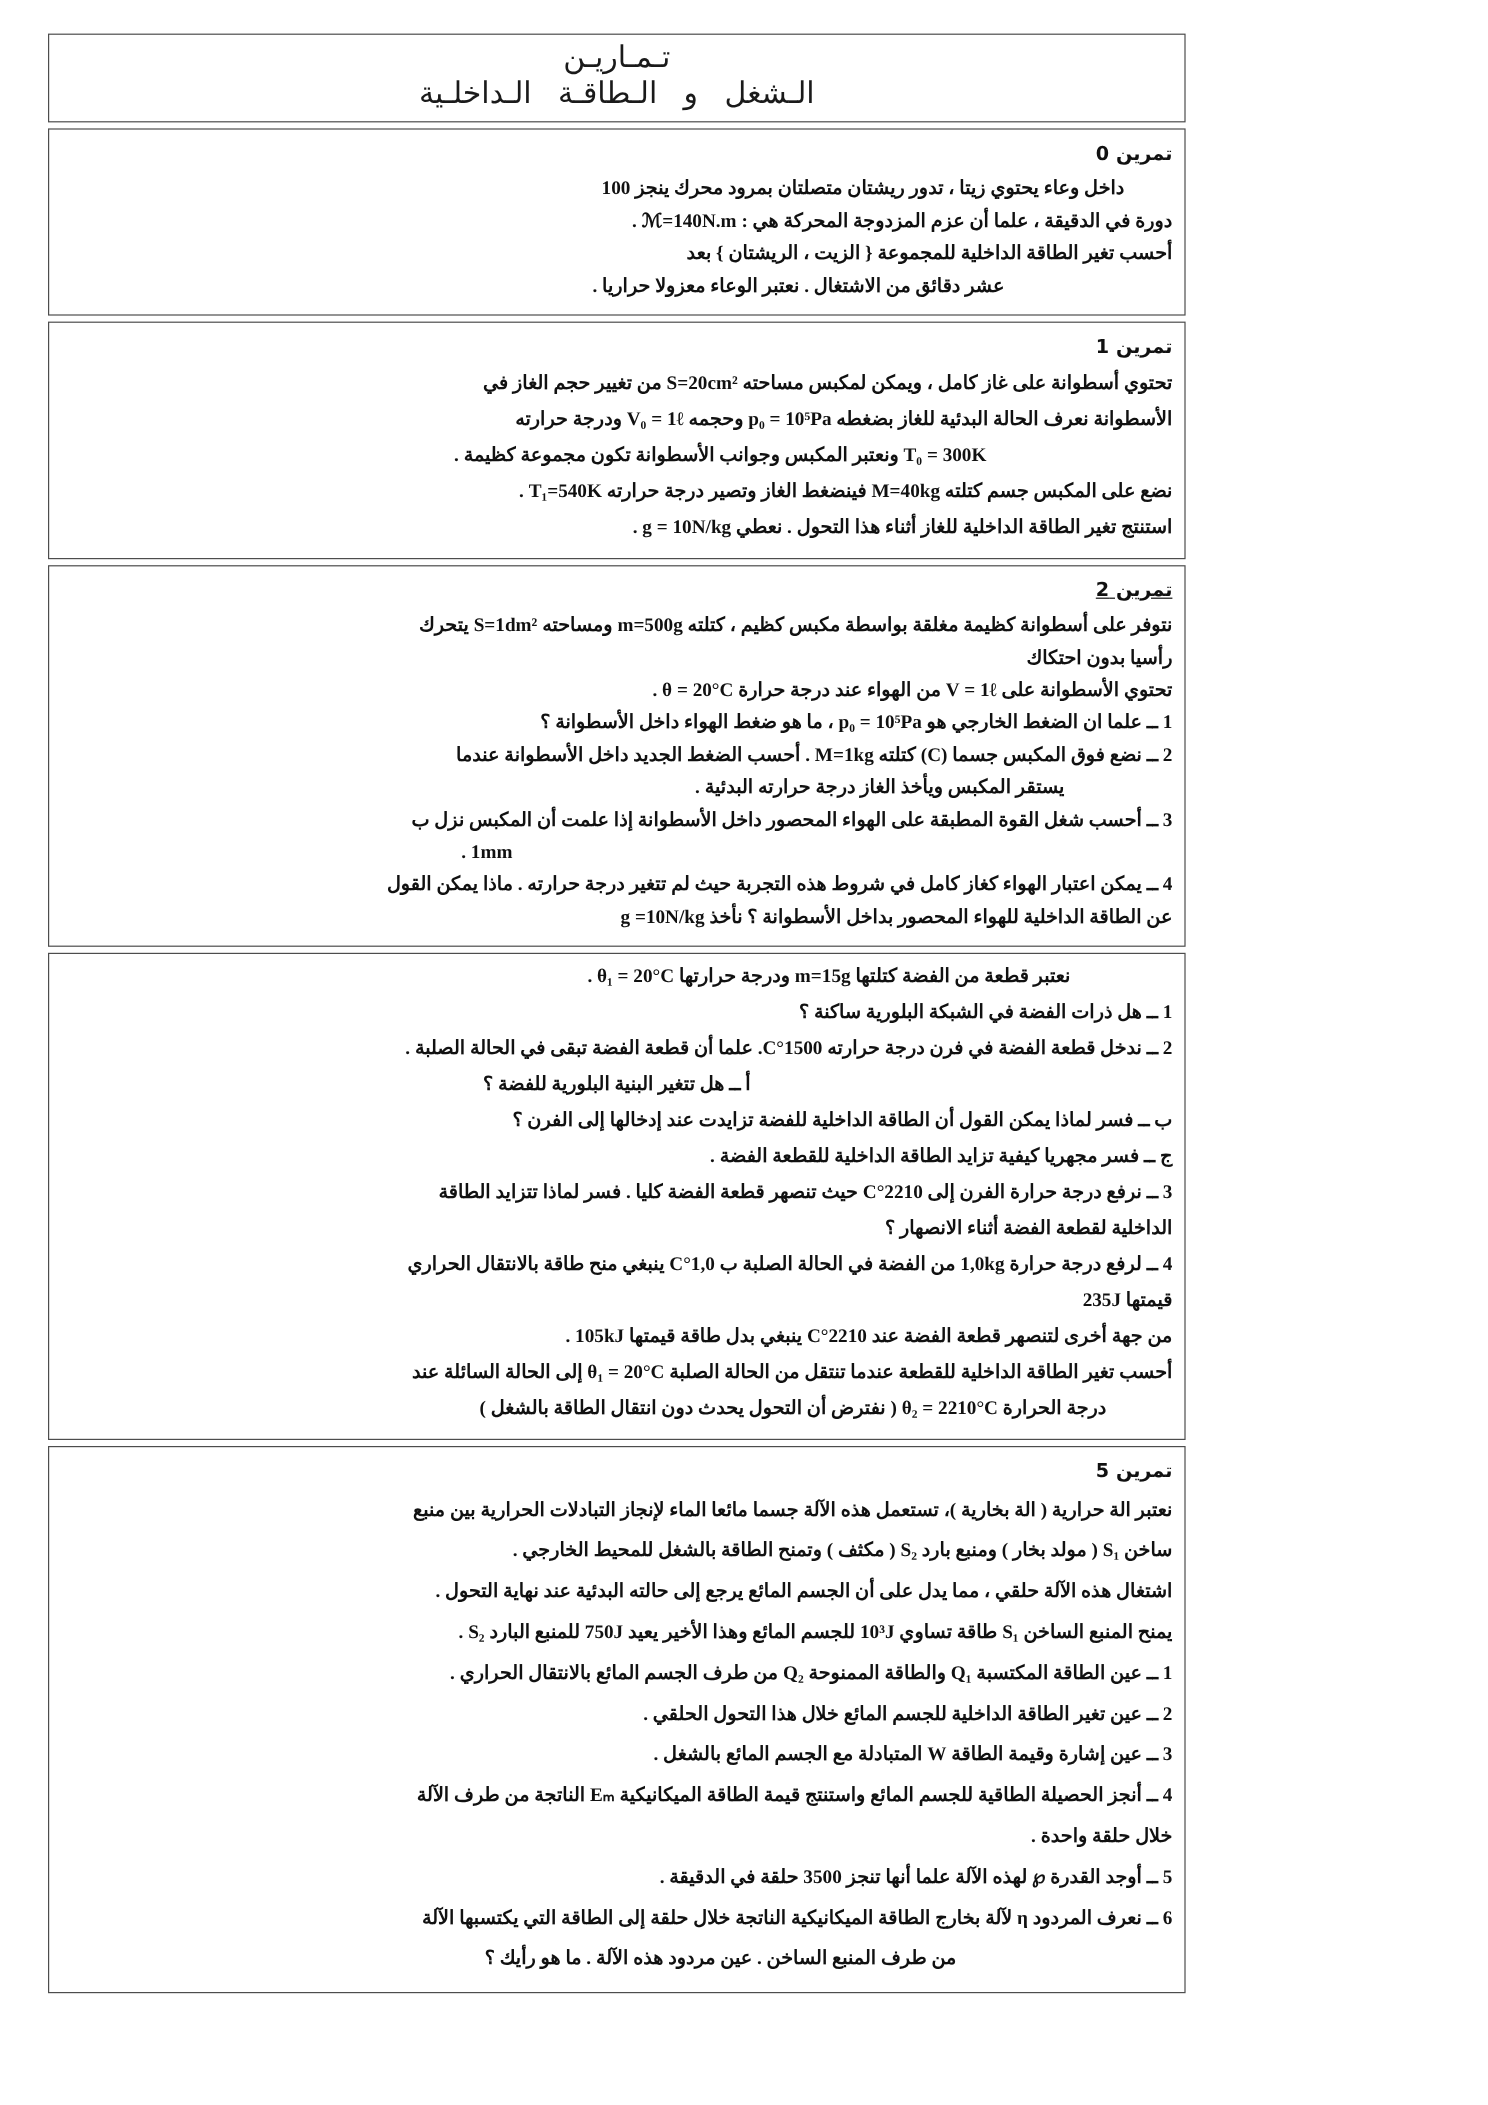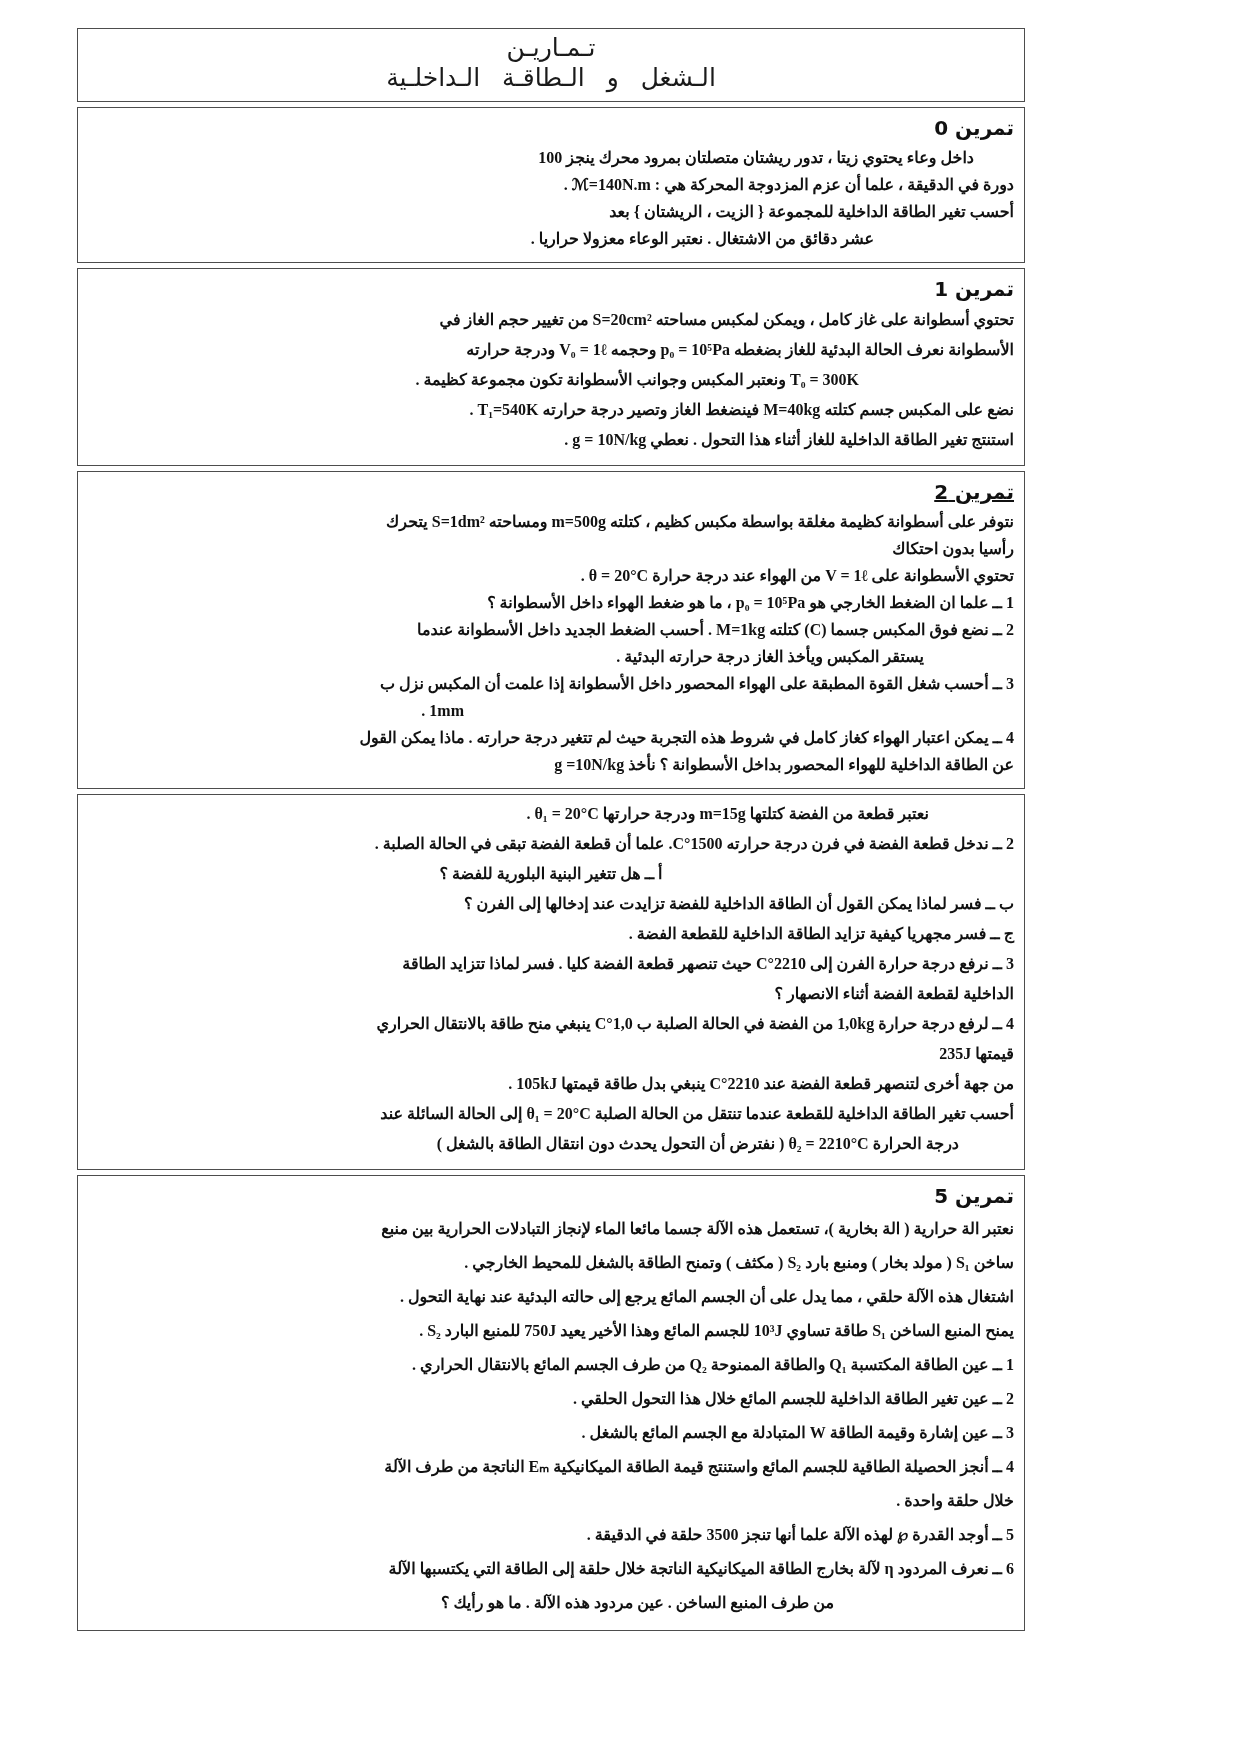--- a/index.html
+++ b/index.html
@@ -13,21 +13,20 @@
     font-family: "DejaVu Sans", sans-serif;
     color: #111111;
     position: relative;
   }
   .page {
     box-sizing: border-box;
     width: 1028px;
     min-height: 1754px;
     padding: 28px 40px 20px 40px;
     background: #ffffff;
-    margin-left: 37px;
   }
   .box {
     box-sizing: border-box;
     border: 1px solid #4d4d4d;
     background: #ffffff;
     margin-bottom: 5px;
     padding: 4px 10px 10px 10px;
   }
   .title-box {
     text-align: center;
@@ -43,21 +42,21 @@
     direction: rtl;
     font-size: 25px;
     line-height: 30px;
     word-spacing: 14px;
     color: #1a1a1a;
   }
   .ex-heading {
     direction: rtl;
     text-align: right;
     font-weight: bold;
-    font-size: 20px;
+    font-size: 16px;
     line-height: 32px;
     margin: 0;
   }
   .ex-heading.underline {
     text-decoration: underline;
   }
   .line {
     direction: rtl;
     text-align: right;
     font-size: 16px;
@@ -107,20 +106,21 @@
         <div class="line" dir="rtl" style="text-align: right;">2 ــ نضع فوق المكبس جسما (C) كتلته M=1kg . أحسب الضغط الجديد داخل الأسطوانة عندما</div>
         <div class="line" dir="rtl" style="text-align: right; padding-right: 90px;">يستقر المكبس ويأخذ الغاز درجة حرارته البدئية .</div>
         <div class="line" dir="rtl" style="text-align: right;">3 ــ أحسب شغل القوة المطبقة على الهواء المحصور داخل الأسطوانة إذا علمت أن المكبس نزل ب</div>
         <div class="line" dir="rtl" style="text-align: right; padding-right: 550px;">1mm .</div>
         <div class="line" dir="rtl" style="text-align: right;">4 ــ يمكن اعتبار الهواء كغاز كامل في شروط هذه التجربة حيث لم تتغير درجة حرارته . ماذا يمكن القول</div>
         <div class="line" dir="rtl" style="text-align: right;">عن الطاقة الداخلية للهواء المحصور بداخل الأسطوانة ؟ نأخذ g =10N/kg</div>
       </section>
 
   <section class="box exercise ex3">
   <div class="line" dir="rtl" style="text-align: right; padding-right: 85px;">نعتبر قطعة من الفضة كتلتها m=15g ودرجة حرارتها θ₁ = 20°C .</div>
+        <div class="line" dir="rtl" style="text-align: right;">1 ــ هل ذرات الفضة في الشبكة البلورية ساكنة ؟</div>
         <div class="line" dir="rtl" style="text-align: right;">2 ــ ندخل قطعة الفضة في فرن درجة حرارته 1500°C. علما أن قطعة الفضة تبقى في الحالة الصلبة .</div>
         <div class="line" dir="rtl" style="text-align: center;">أ ــ هل تتغير البنية البلورية للفضة ؟</div>
         <div class="line" dir="rtl" style="text-align: right;">ب ــ فسر لماذا يمكن القول أن الطاقة الداخلية للفضة تزايدت عند إدخالها إلى الفرن ؟</div>
         <div class="line" dir="rtl" style="text-align: right;">ج ــ فسر مجهريا كيفية تزايد الطاقة الداخلية للقطعة الفضة .</div>
         <div class="line" dir="rtl" style="text-align: right;">3 ــ نرفع درجة حرارة الفرن إلى 2210°C حيث تنصهر قطعة الفضة كليا . فسر لماذا تتزايد الطاقة</div>
         <div class="line" dir="rtl" style="text-align: right;">الداخلية لقطعة الفضة أثناء الانصهار ؟</div>
         <div class="line" dir="rtl" style="text-align: right;">4 ــ لرفع درجة حرارة 1,0kg من الفضة في الحالة الصلبة ب 1,0°C ينبغي منح طاقة بالانتقال الحراري</div>
         <div class="line" dir="rtl" style="text-align: right;">قيمتها 235J</div>
         <div class="line" dir="rtl" style="text-align: right;">من جهة أخرى لتنصهر قطعة الفضة عند 2210°C ينبغي بدل طاقة قيمتها 105kJ .</div>
         <div class="line" dir="rtl" style="text-align: right;">أحسب تغير الطاقة الداخلية للقطعة عندما تنتقل من الحالة الصلبة θ₁ = 20°C إلى الحالة السائلة عند</div>

